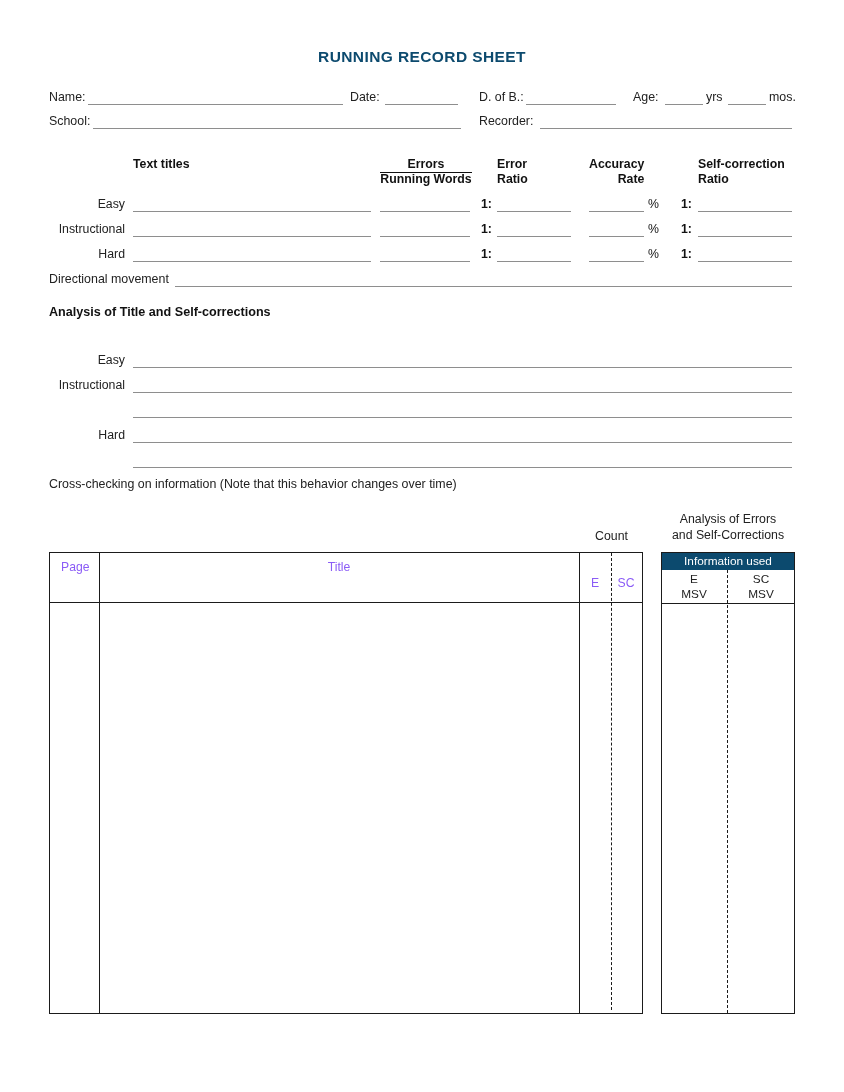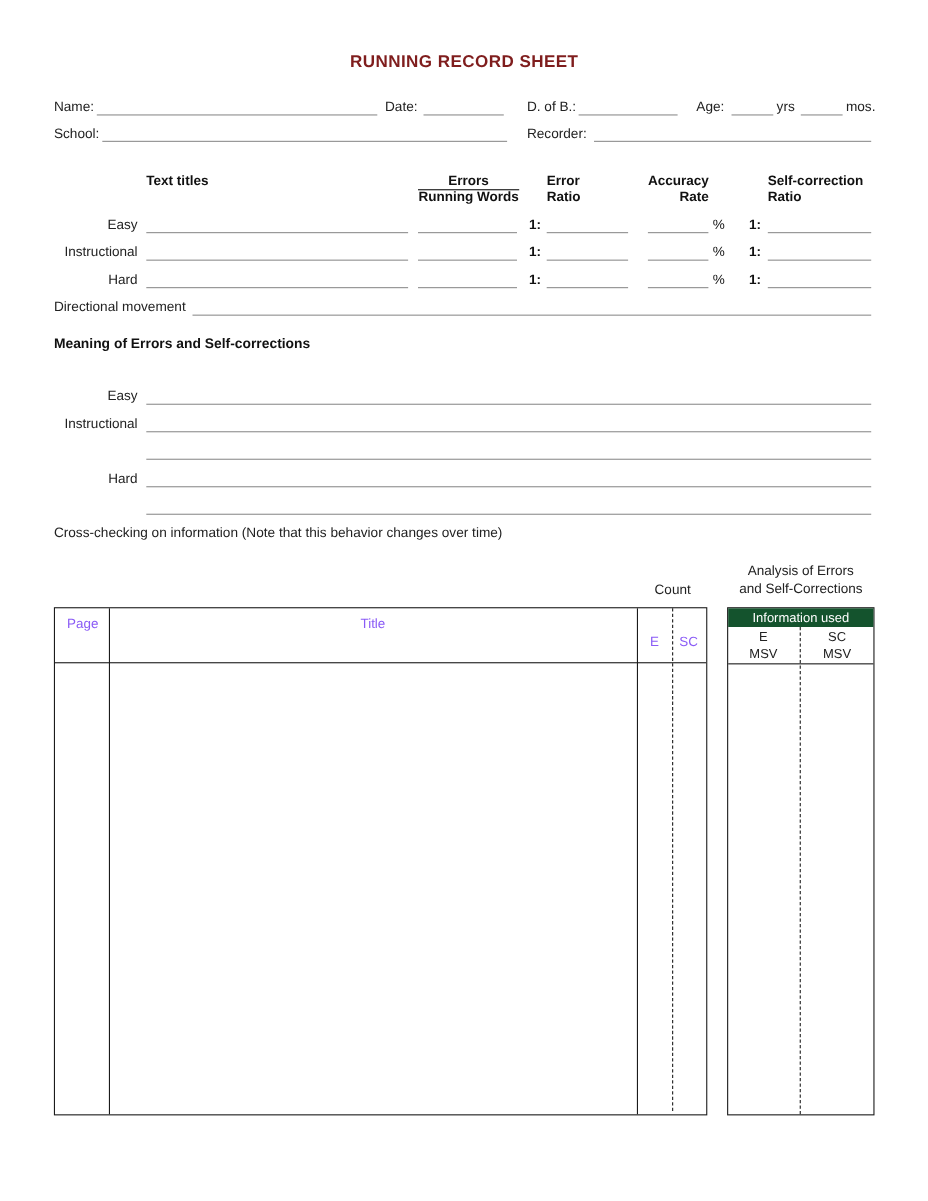--- a/index.html
+++ b/index.html
@@ -23,21 +23,21 @@
   
   #doc-title {
     position: absolute;
     left: 0;
     top: 48px;
     width: 844px;
     text-align: center;
     font-size: 15.5px;
     font-weight: bold;
     letter-spacing: 0.4px;
-    color: #7f1d1d;
+    color: #0c4a6e;
   }
 
   
   .id-label {
     position: absolute;
     font-size: 12.4px;
     color: #222222;
     white-space: nowrap;
   }
   .rule {
@@ -162,21 +162,21 @@
     border: 1.4px solid #1b1b1b;
     box-sizing: border-box;
     background: #ffffff;
   }
   #info-used-bar {
     position: absolute;
     left: 0;
     top: 0;
     width: 100%;
     height: 17px;
-    background: #14532d;
+    background: #0c4a6e;
     color: #ffffff;
     font-size: 11.8px;
     text-align: center;
     line-height: 17px;
     box-sizing: border-box;
   }
   .ab-col {
     position: absolute;
     top: 19px;
     font-size: 11.8px;
@@ -285,21 +285,21 @@
   <div class="mark" style="left:481px; top:247px;">1:</div>
   <div class="rule" style="left:497px; top:261px; width:74px;"></div>
   <div class="rule" style="left:589px; top:261px; width:55px;"></div>
   <div class="mark light" style="left:648px; top:247px;">%</div>
   <div class="mark" style="left:681px; top:247px;">1:</div>
   <div class="rule" style="left:698px; top:261px; width:94px;"></div>
 
   <div class="sect-text" style="left:49px; top:272px;">Directional movement</div>
   <div class="rule" style="left:175px; top:286px; width:617px;"></div>
 
-  <div class="sect-head" style="left:49px; top:305px;">Meaning of Errors and Self-corrections</div>
+  <div class="sect-head" style="left:49px; top:305px;">Analysis of Title and Self-corrections</div>
 
   <div class="row-label" style="left:40px; top:353px; width:85px;">Easy</div>
   <div class="rule" style="left:133px; top:367px; width:659px;"></div>
 
   <div class="row-label" style="left:40px; top:378px; width:85px;">Instructional</div>
   <div class="rule" style="left:133px; top:392px; width:659px;"></div>
 
   <div class="rule" style="left:133px; top:417px; width:659px;"></div>
 
   <div class="row-label" style="left:40px; top:428px; width:85px;">Hard</div>

